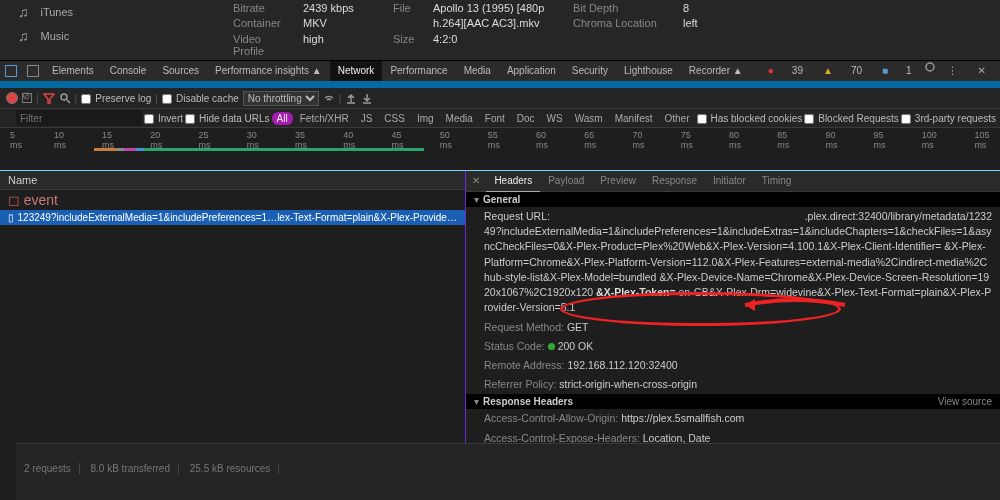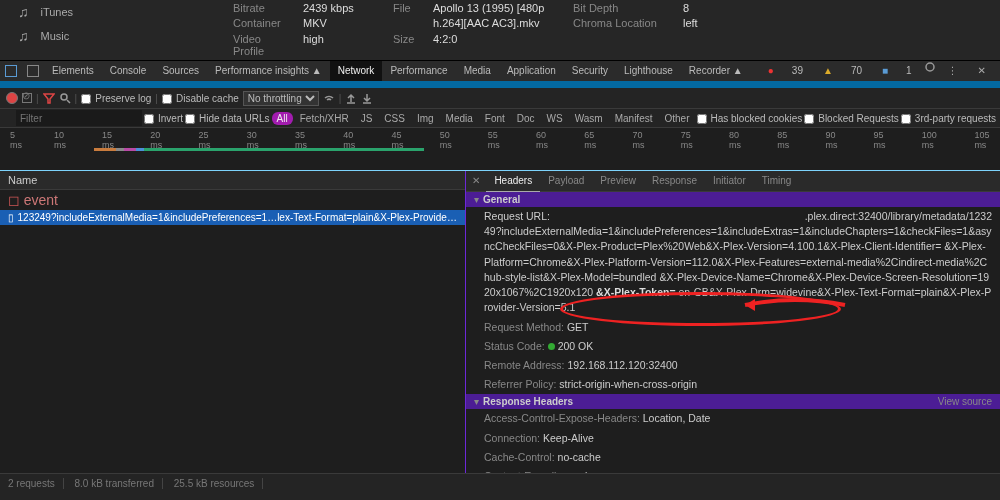--- a/index.html
+++ b/index.html
@@ -35,28 +35,28 @@
 .content{display:flex;height:336px}
 .left{width:465px;background:#1e1e1e;border-right:1px solid #6d28d9;overflow:hidden}
 .left .hdr{background:#2a2a2a;color:#ccc;padding:3px 8px;border-bottom:1px solid #3a3a3a;font-size:11px}
 .left .ev{color:#c77;padding:2px 8px;font-size:14px}
 .left .sel{background:#1a5fb4;color:#fff;padding:2px 8px;font-size:10px;white-space:nowrap;overflow:hidden;text-overflow:ellipsis}
 .right{flex:1;background:#1e1e1e;overflow:auto}
 .rtabs{display:flex;align-items:center;background:#2a2a2a;height:20px;border-bottom:1px solid #3a3a3a;font-size:10px}
 .rtabs span{padding:0 8px;color:#888;height:20px;line-height:20px}
 .rtabs .act{color:#eee;border-bottom:1px solid #aaa}
 .rtabs .x{padding:0 6px;color:#888}
-.sect{background:#4c1d95;color:#ccc;padding:2px 8px;font-size:10px;display:flex;justify-content:space-between}
+.sect{background:#000000;color:#ccc;padding:2px 8px;font-size:10px;display:flex;justify-content:space-between}
 .sect .tri{color:#888;margin-right:4px}
 .kv{padding:2px 8px 2px 18px;font-size:10.5px;line-height:1.45}
 .kv .k{color:#888}
 .kv .v{color:#ccc}
 .kv .sc{color:#49b;width:7px;height:7px;border-radius:50%;background:#3a3;display:inline-block;margin-right:3px}
 .urlblk{padding:2px 8px 2px 18px;font-size:10.5px;line-height:1.45;color:#ccc;word-break:break-all}
-.footer{position:absolute;bottom:0;left:0;right:0;height:18px;background:#242424;border-top:1px solid #3a3a3a;color:#777;font-size:10px;padding:4px 8px}
+.footer{position:absolute;bottom:0;left:16px;right:0;height:18px;background:#242424;border-top:1px solid #3a3a3a;color:#777;font-size:10px;padding:19px 8px}
 .footer span{margin-right:8px;border-right:1px solid #444;padding-right:8px}
 .arrow{position:absolute;pointer-events:none}
 .ellipse{position:absolute;border:3px solid #e22;border-radius:50%;pointer-events:none}
 svg.icon{width:12px;height:12px;fill:none;stroke:#999;stroke-width:1.5}
 </style>
 </head>
 <body>
 
 <div class="top">
   <div class="sidebar">
@@ -257,20 +257,21 @@
     </div>
     <div class="kv"><span class="k">Request Method:</span> <span class="v">GET</span></div>
     <div class="kv"><span class="k">Status Code:</span> <span class="sc"></span><span class="v">200 OK</span></div>
     <div class="kv"><span class="k">Remote Address:</span> <span class="v">192.168.112.120:32400</span></div>
     <div class="kv"><span class="k">Referrer Policy:</span> <span class="v">strict-origin-when-cross-origin</span></div>
     <div class="sect">
         <span><span class="tri">▾</span><b>Response Headers</b></span>
         <span style="color:#888">View source</span>
       </div>
     <div id="resphdr-holder">
+        <div class="kv"><span class="k">Access-Control-Allow-Origin:</span> <span class="v">https://plex.5smallfish.com</span></div>
         <div class="kv"><span class="k">Access-Control-Expose-Headers:</span> <span class="v">Location, Date</span></div>
         <div class="kv"><span class="k">Connection:</span> <span class="v">Keep-Alive</span></div>
         <div class="kv"><span class="k">Cache-Control:</span> <span class="v">no-cache</span></div>
         <div class="kv"><span class="k">Content-Encoding:</span> <span class="v">gzip</span></div>
       </div>
   </div>
 </div>
 
 <div class="footer">
   <span>2 requests</span>

